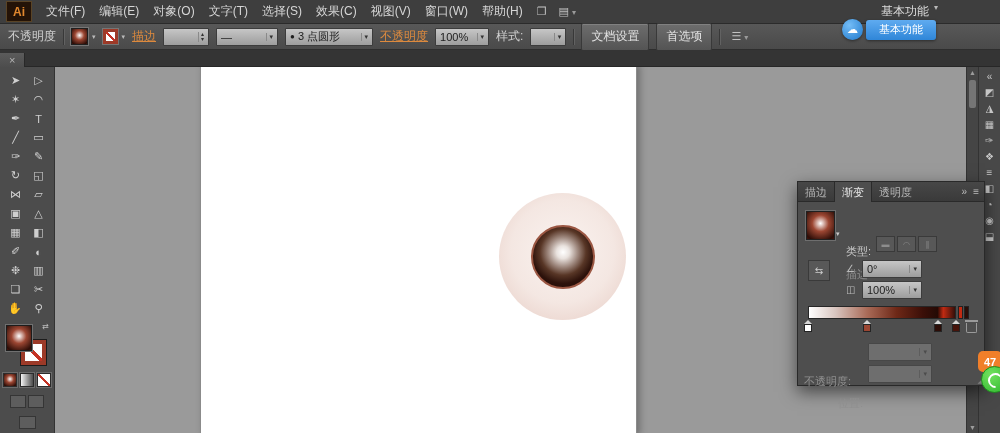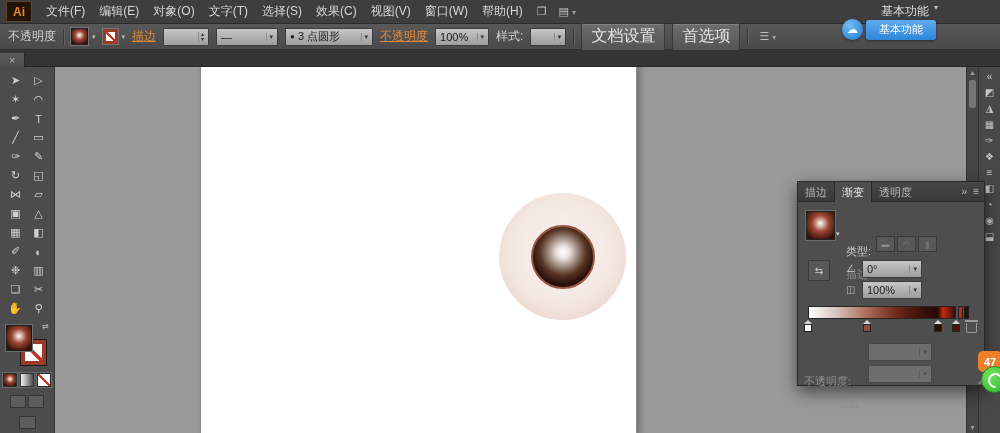--- a/index.html
+++ b/index.html
@@ -25,21 +25,21 @@
   .field{height:16px;background:linear-gradient(#c6c6c6,#9d9d9d);border:1px solid #3c3c3c;border-radius:1px;
          display:flex;align-items:center;padding:0 4px;color:#1d1d1d;font-size:11px;box-sizing:content-box;}
   .field .fcaret{margin-left:auto;font-size:7px;color:#333;border-left:1px solid #8a8a8a;padding-left:3px;}
   .field.disabled{background:#6e6e6e;border-color:#474747;}
   .field.disabled .fcaret{color:#4c4c4c;border-left-color:#5d5d5d;}
   .stepper-arrows{margin-left:auto;display:flex;flex-direction:column;line-height:5px;font-size:6px;color:#333;border-left:1px solid #8a8a8a;padding-left:2px;}
   .mini-swatch{position:relative;width:15px;height:15px;border:1px solid #1f1f1f;box-shadow:0 0 0 1px #767676;}
   .mini-stroke{background:linear-gradient(45deg,#fff 42%,#c43325 42%,#c43325 58%,#fff 58%);border:3px solid #9c3a28;width:9px;height:9px;}
   .swatch-caret{font-size:7px;color:#bbb;margin-left:-3px;}
   .cbtn{height:28px;padding:0 9px;display:flex;align-items:center;background:linear-gradient(#6d6d6d,#545454);
-        border:1px solid #393939;border-radius:2px;color:#e2e2e2;font-size:16px;box-shadow:inset 0 1px 0 #808080;}
+        border:1px solid #393939;border-radius:2px;color:#e2e2e2;font-size:12px;box-shadow:inset 0 1px 0 #808080;}
   
   .upload{position:absolute;left:842px;top:19px;z-index:40;display:flex;align-items:center;}
   .upload-logo{width:21px;height:21px;border-radius:50%;background:radial-gradient(circle at 35% 30%,#74bdf7,#1e78cc);
                color:#fff;font-size:11px;display:flex;align-items:center;justify-content:center;box-shadow:0 1px 3px rgba(0,0,0,.45);}
   .upload-pill{height:20px;margin-left:3px;padding:0 13px;background:linear-gradient(#5fabf0,#2f86d8);
                border-radius:3px;color:#fff;font-size:11px;display:flex;align-items:center;box-shadow:0 1px 3px rgba(0,0,0,.45);}
   
   .tabbar{position:absolute;left:0;top:50px;width:100%;height:17px;background:#343434;border-bottom:1px solid #272727;box-sizing:border-box;}
   .doc-tab{display:inline-flex;align-items:center;gap:9px;height:16px;padding:0 9px;
            background:linear-gradient(#5b5b5b,#4b4b4b);border-right:1px solid #282828;color:#d9d9d9;font-size:11px;}

